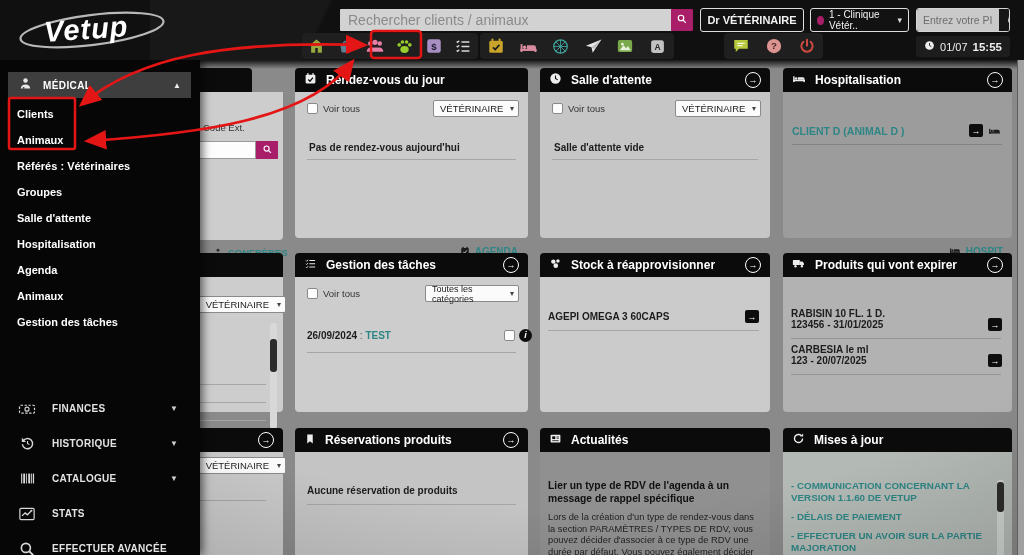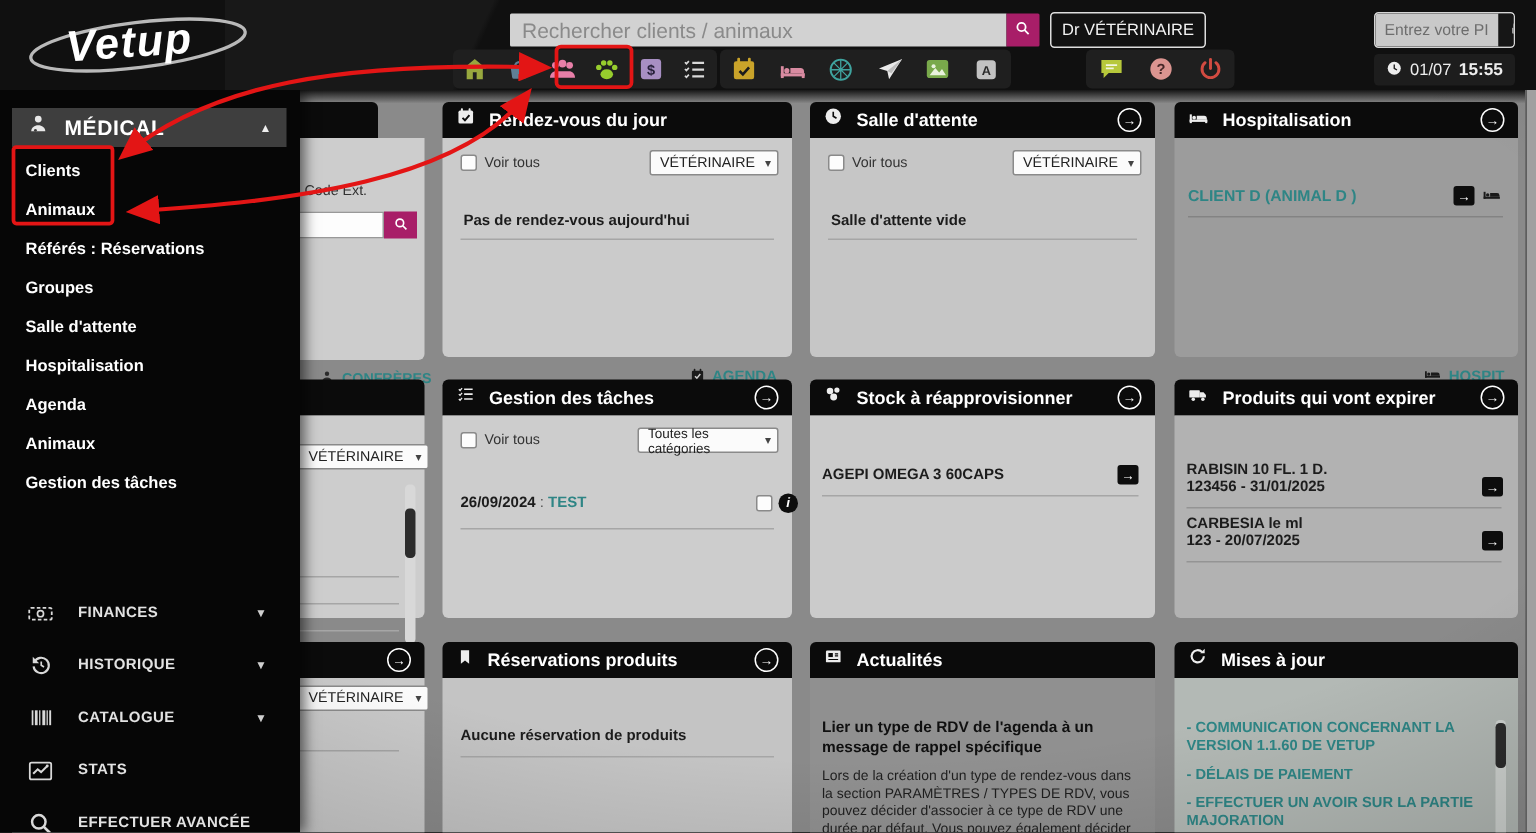--- a/index.html
+++ b/index.html
@@ -12,21 +12,21 @@
   .logo{position:absolute;left:14px;top:3px;width:170px;height:54px;}
   .logo .ltxt{position:absolute;left:30px;top:10px;color:#fff;font-size:29px;font-weight:bold;
     font-style:italic;letter-spacing:1px;transform:rotate(-4deg);}
   .searchwrap{position:absolute;left:340px;top:9px;width:353px;height:22px;display:flex;}
   .searchwrap input{width:331px;height:22px;border:none;background:#d2d2d2;font-size:14px;
     padding:0 8px;box-sizing:border-box;color:#333;border-radius:1px 0 0 1px;outline:none;}
   .searchwrap input::placeholder{color:#8a8a8a;}
   .search-btn{width:22px;height:22px;background:#a81e68;border:none;display:flex;align-items:center;
     justify-content:center;cursor:pointer;border-radius:0 1px 1px 0;}
   .tbtn{position:absolute;top:8px;height:24px;border:1px solid #dedede;border-radius:3px;
-    color:#f2f2f2;font-size:11px;font-weight:normal;display:flex;align-items:center;
+    color:#f2f2f2;font-size:11px;font-weight:bold;display:flex;align-items:center;
     justify-content:center;background:#121212;box-sizing:border-box;}
   .clinic{justify-content:flex-start;padding:0 6px;gap:5px;font-weight:normal;font-size:10px;}
   .clinic .dot{width:9px;height:9px;border-radius:50%;background:#a81e68;}
   .clinic .car{margin-left:auto;font-size:9px;color:#ddd;}
   .pingrp{position:absolute;left:916px;top:8px;width:94px;height:24px;border:1px solid #d5d5d5;
     border-radius:3px;overflow:hidden;display:flex;box-sizing:border-box;}
   .pingrp input{width:70px;border:none;background:#c9c9c9;font-size:10.5px;padding:0 6px;
     color:#444;outline:none;}
   .pingrp input::placeholder{color:#6d6d6d;}
   .lockbtn{width:24px;background:#161616;border:none;display:flex;align-items:center;
@@ -36,21 +36,21 @@
     color:#ededed;font-size:11px;}
   .timebox b{font-size:11.5px;}
   .icongroup{position:absolute;top:33px;height:26px;background:#1f1f1f;border-radius:4px;
     display:flex;align-items:center;justify-content:space-around;z-index:6;}
   .ticon{width:22px;height:22px;display:flex;align-items:center;justify-content:center;cursor:pointer;}
   
   .sidebar{position:absolute;left:0;top:60px;width:200px;height:495px;background:#060606;z-index:5;
     box-shadow:3px 0 8px rgba(0,0,0,.55);}
   .med-hd{position:absolute;left:8px;top:12px;width:183px;height:26px;background:#3e3e3e;
     display:flex;align-items:center;gap:10px;padding:0 10px;box-sizing:border-box;cursor:pointer;}
-  .med-hd .lbl{color:#fff;font-size:14px;font-weight:bold;letter-spacing:.4px;}
+  .med-hd .lbl{color:#fff;font-size:10px;font-weight:bold;letter-spacing:.4px;}
   .med-hd .tri{margin-left:auto;color:#eee;font-size:8px;}
   .med-items{position:absolute;left:0;top:41px;width:212px;}
   .mitem{height:26px;display:flex;align-items:center;padding-left:17px;color:#fff;
     font-size:11px;font-weight:bold;cursor:pointer;}
   .sections{position:absolute;left:0;top:331px;width:200px;}
   .sect{height:35px;display:flex;align-items:center;cursor:pointer;}
   .sect .sic{width:22px;margin-left:16px;display:flex;justify-content:center;}
   .sect .slb{margin-left:14px;color:#e2e2e2;font-size:10px;font-weight:bold;letter-spacing:.3px;}
   .sect .scar{margin-left:auto;margin-right:22px;color:#cfcfcf;font-size:8px;}
   
@@ -372,21 +372,21 @@
             <circle cx="12" cy="7" r="3.6" fill="#e8e8e8"></circle>
             <path d="M4.5 20c0-4 3.5-6.5 7.5-6.5s7.5 2.5 7.5 6.5z" fill="#e8e8e8"></path>
             <circle cx="9" cy="19" r="1.5" fill="#3e3e3e"></circle>
           </svg></span>
       <span class="lbl">MÉDICAL</span>
       <span class="tri">▲</span>
     </div>
     <div class="med-items">
       <div class="mitem">Clients</div>
       <div class="mitem">Animaux</div>
-      <div class="mitem">Référés : Réservations</div>
+      <div class="mitem">Référés : Vétérinaires</div>
       <div class="mitem">Groupes</div>
       <div class="mitem">Salle d'attente</div>
       <div class="mitem">Hospitalisation</div>
       <div class="mitem">Agenda</div>
       <div class="mitem">Animaux</div>
       <div class="mitem">Gestion des tâches</div>
     </div>
     <div class="sections">
       <div class="sect">
         <span class="sic">
@@ -456,20 +456,25 @@
     <div class="searchwrap">
       <input placeholder="Rechercher clients / animaux" style="">
       <button class="search-btn">
         <span><svg width="12" height="12" viewBox="0 0 24 24">
               <circle cx="10" cy="10" r="5.5" stroke="#fff" stroke-width="2.4" fill="none"></circle>
               <path d="M14.2 14.2l5.3 5.3" stroke="#fff" stroke-width="2.4"></path>
             </svg></span>
       </button>
     </div>
     <div class="tbtn" style="left:700px;width:104px;">Dr VÉTÉRINAIRE</div>
+    <div class="tbtn clinic" style="left:810px;width:99px;">
+      <span class="dot"></span>
+      <span>1 - Clinique Vétér..</span>
+      <span class="car">▾</span>
+    </div>
     <div class="pingrp">
       <input placeholder="Entrez votre PIN" style="">
       <button class="lockbtn">
         <span><svg width="12" height="12" viewBox="0 0 24 24">
               <rect x="6.5" y="10.5" width="11" height="8.5" rx="1.5" fill="#e8e8e8"></rect>
               <path d="M8.5 10.5V8a3.5 3.5 0 0 1 7 0v2.5" stroke="#e8e8e8" stroke-width="2" fill="none"></path>
             </svg></span>
       </button>
     </div>
     <div class="timebox">

